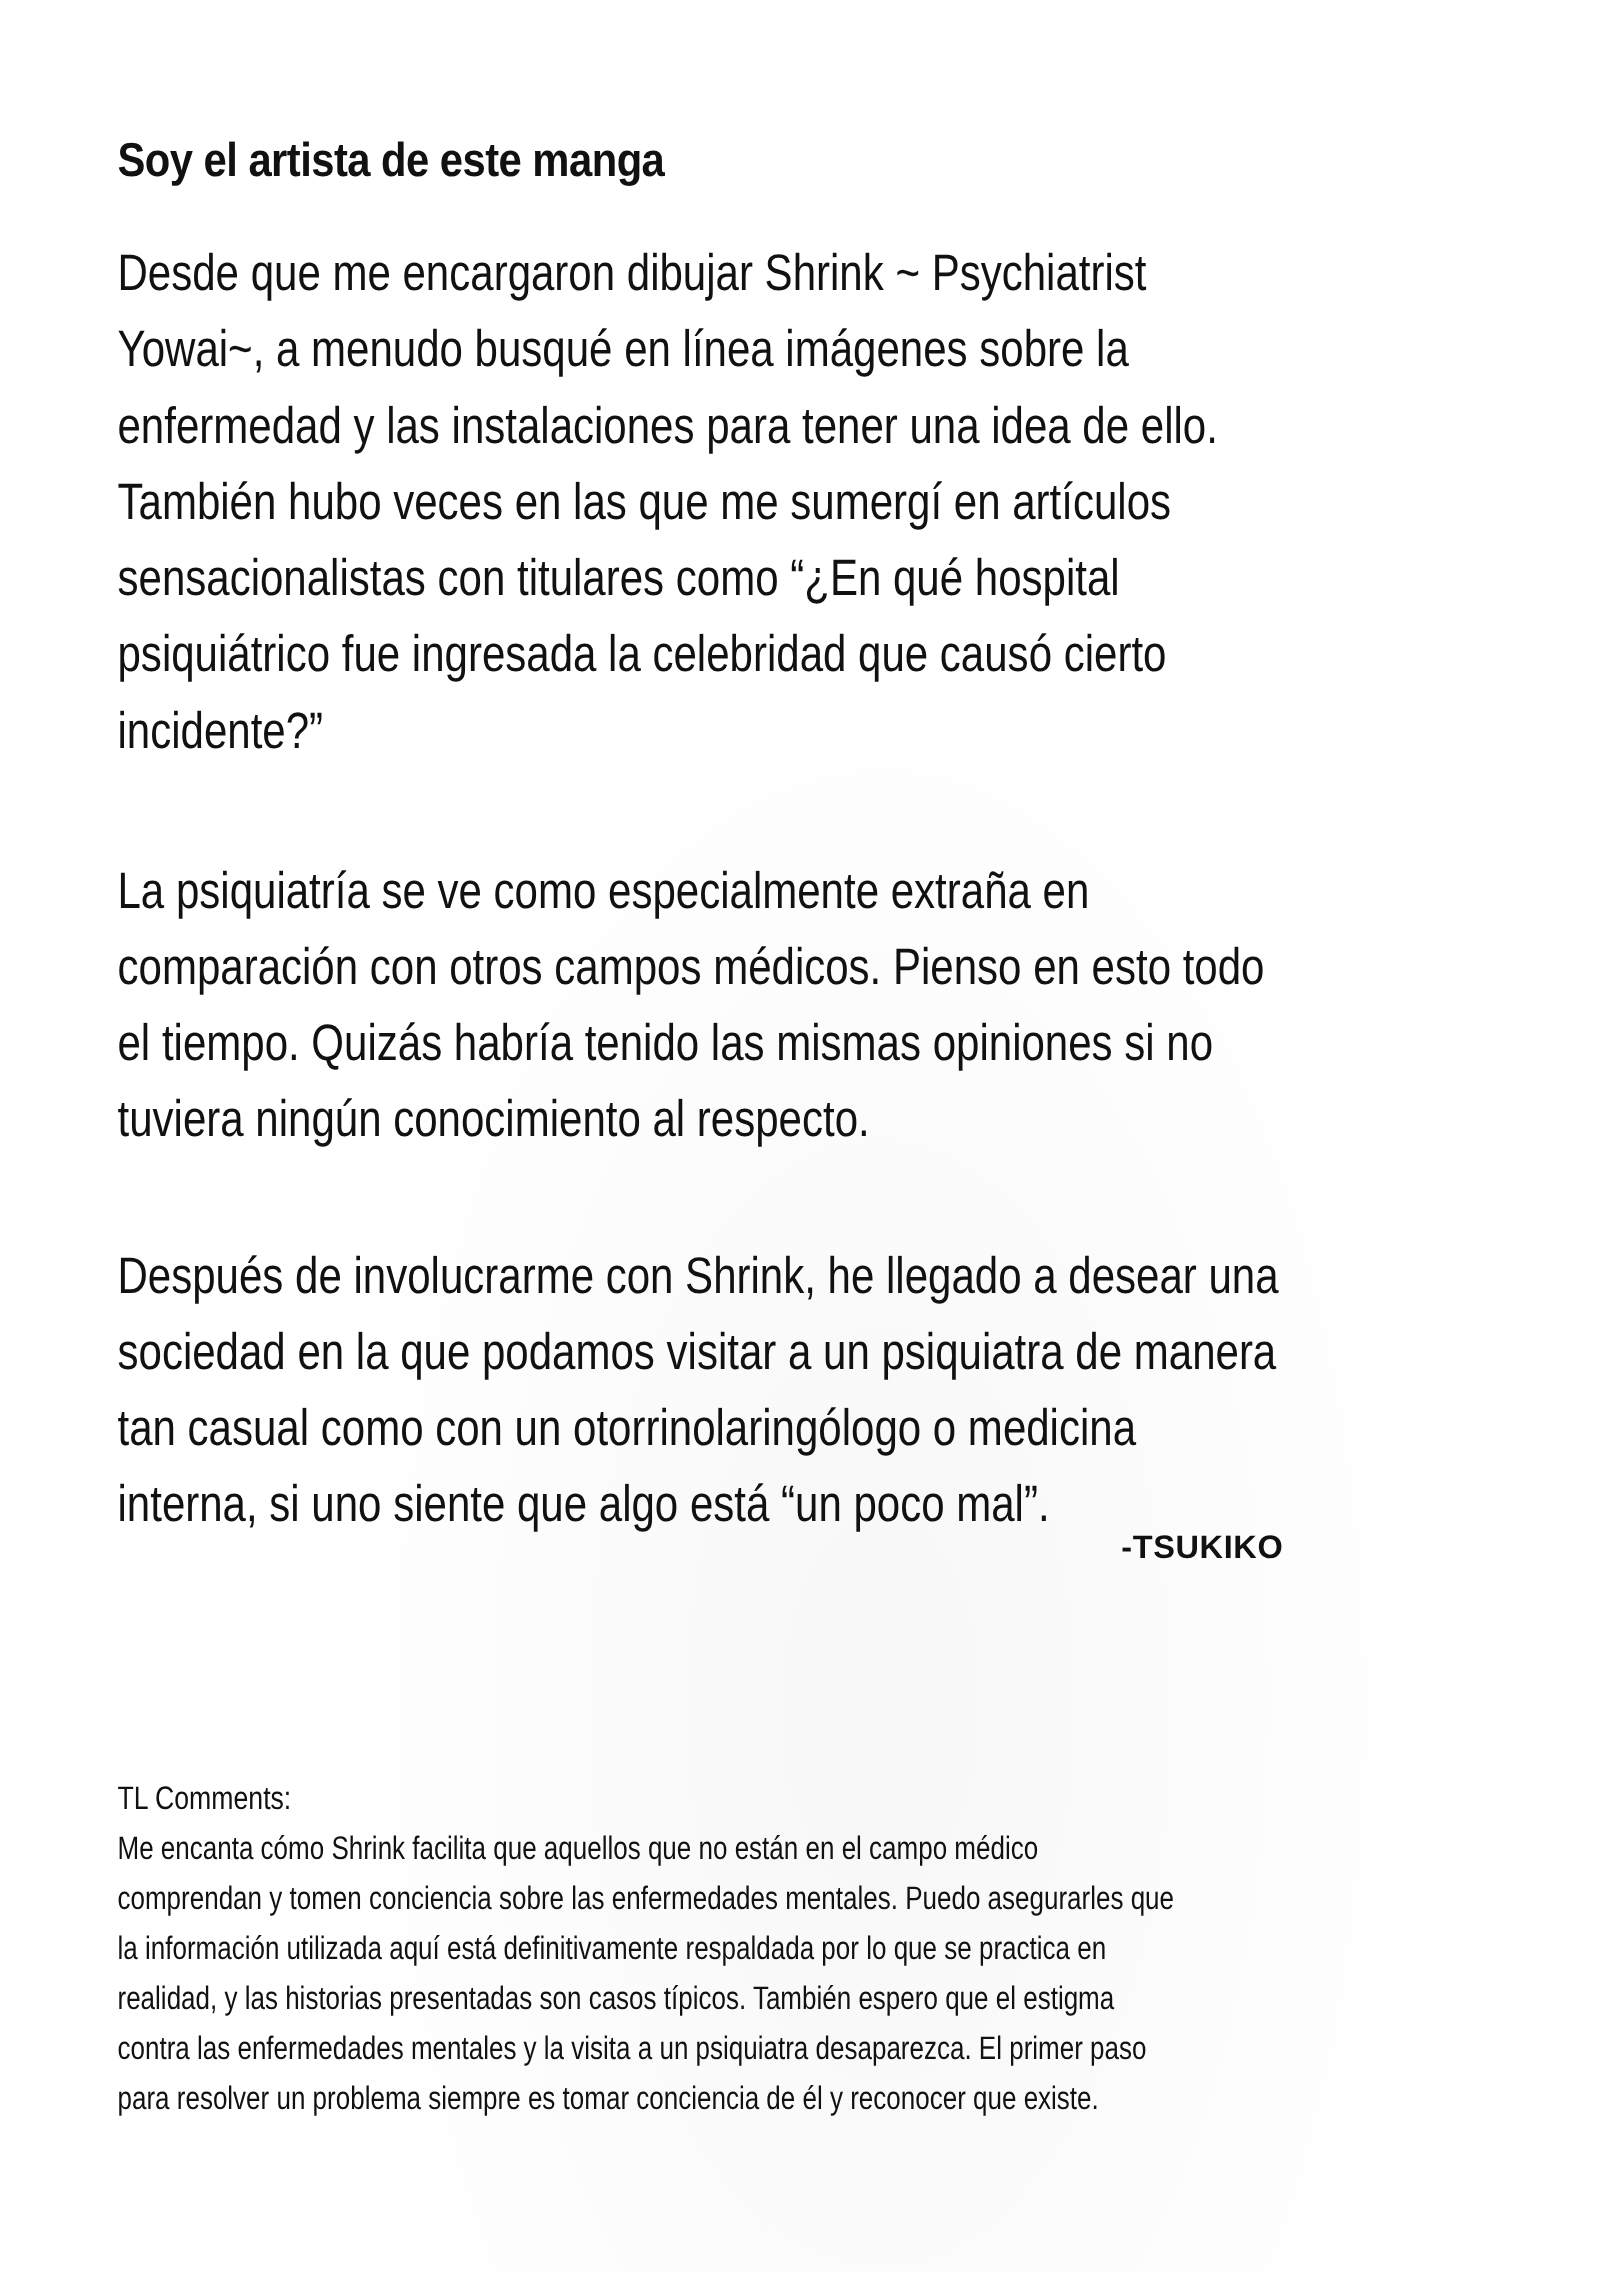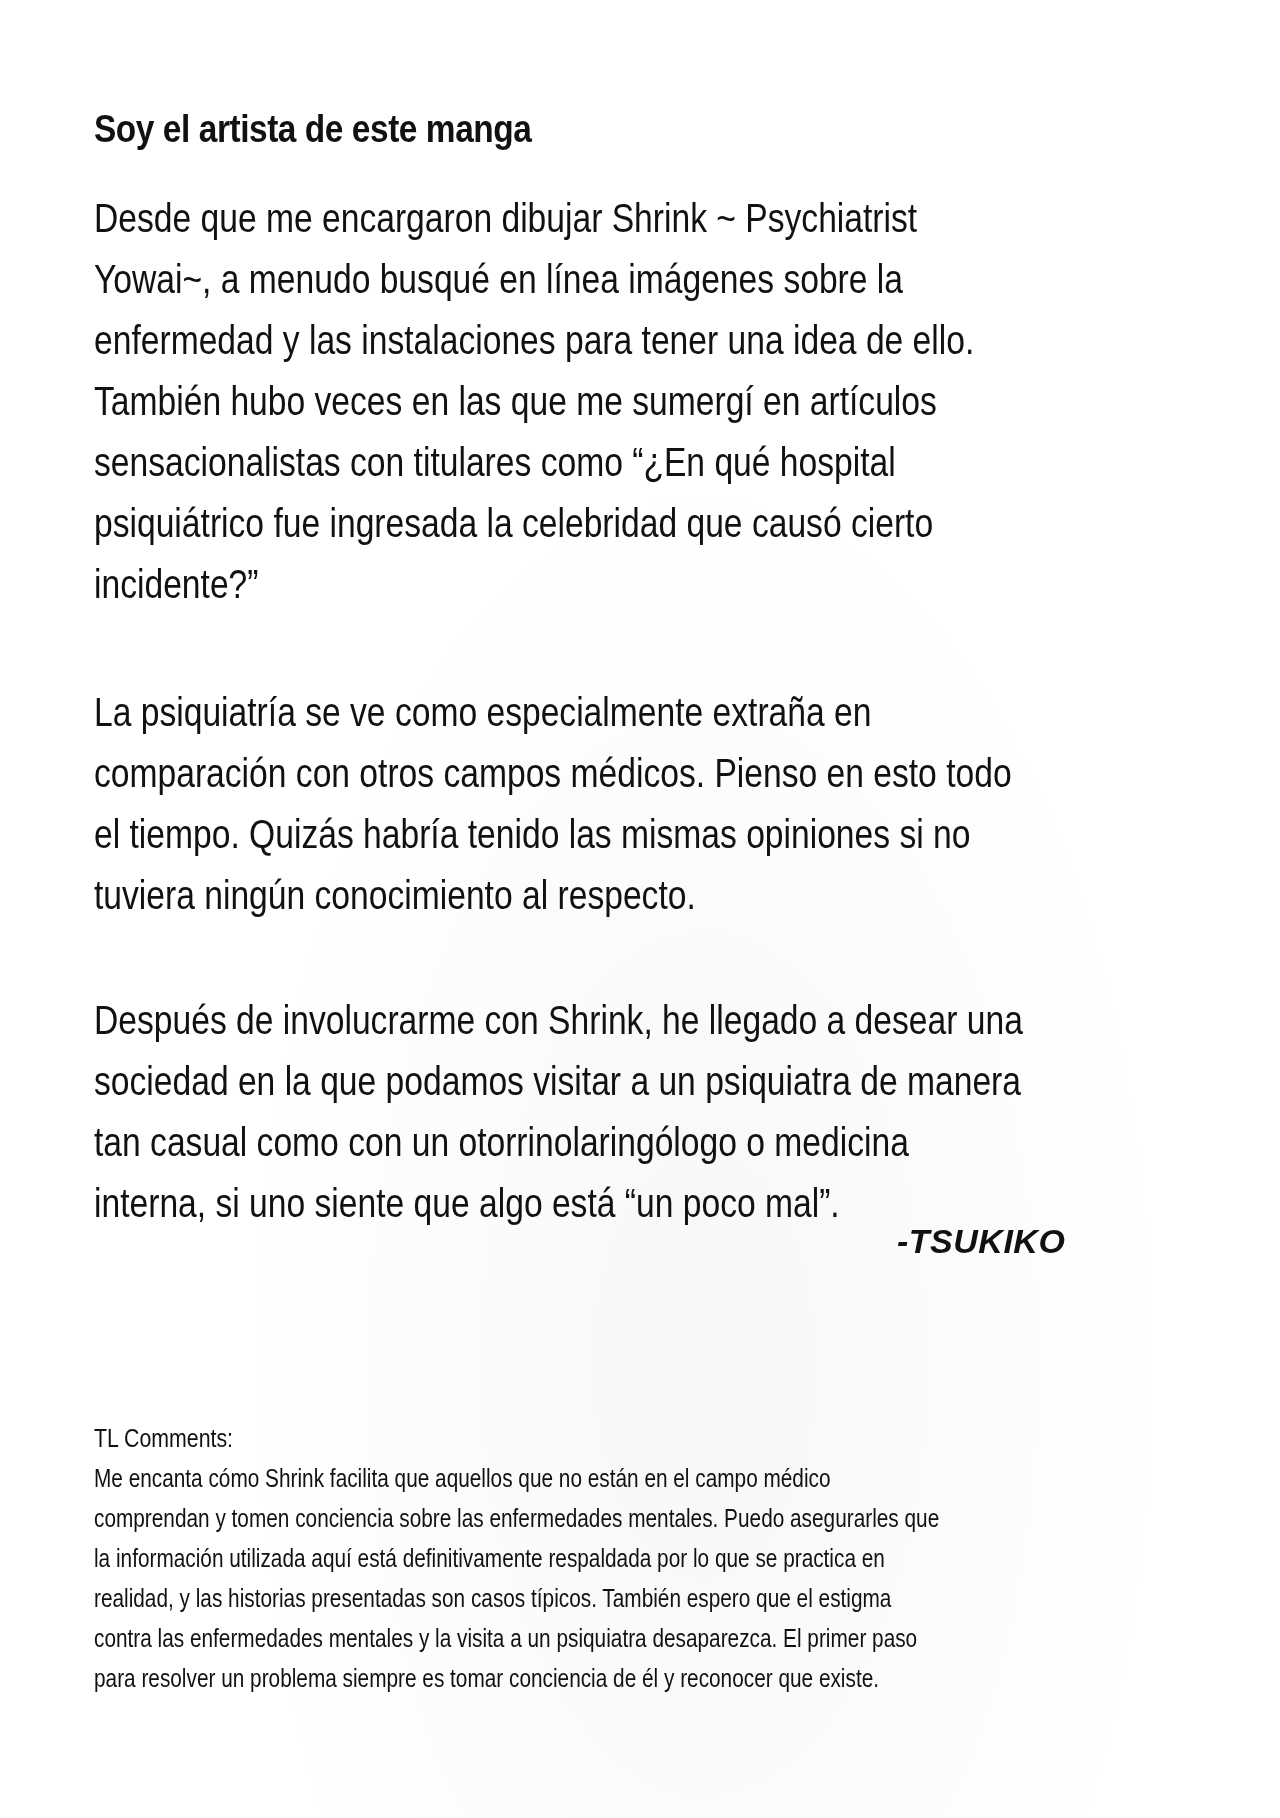--- a/index.html
+++ b/index.html
@@ -42,23 +42,22 @@
       transform-origin: left top;
     }
     .para .line { display: block; }
     #p1 { top: 188px; }
     #p2 { top: 682px; }
     #p3 { top: 990px; }
     .signature {
       position: absolute;
       left: 897px;
       top: 1222px;
-      font-size: 34px;
+      font-size: 26px;
       font-weight: bold;
-      font-style: italic;
       letter-spacing: 0.5px;
       white-space: nowrap;
     }
     .tl-title {
       position: absolute;
       left: 94px;
       top: 1418px;
       font-size: 26px;
       line-height: 40px;
       white-space: nowrap;

